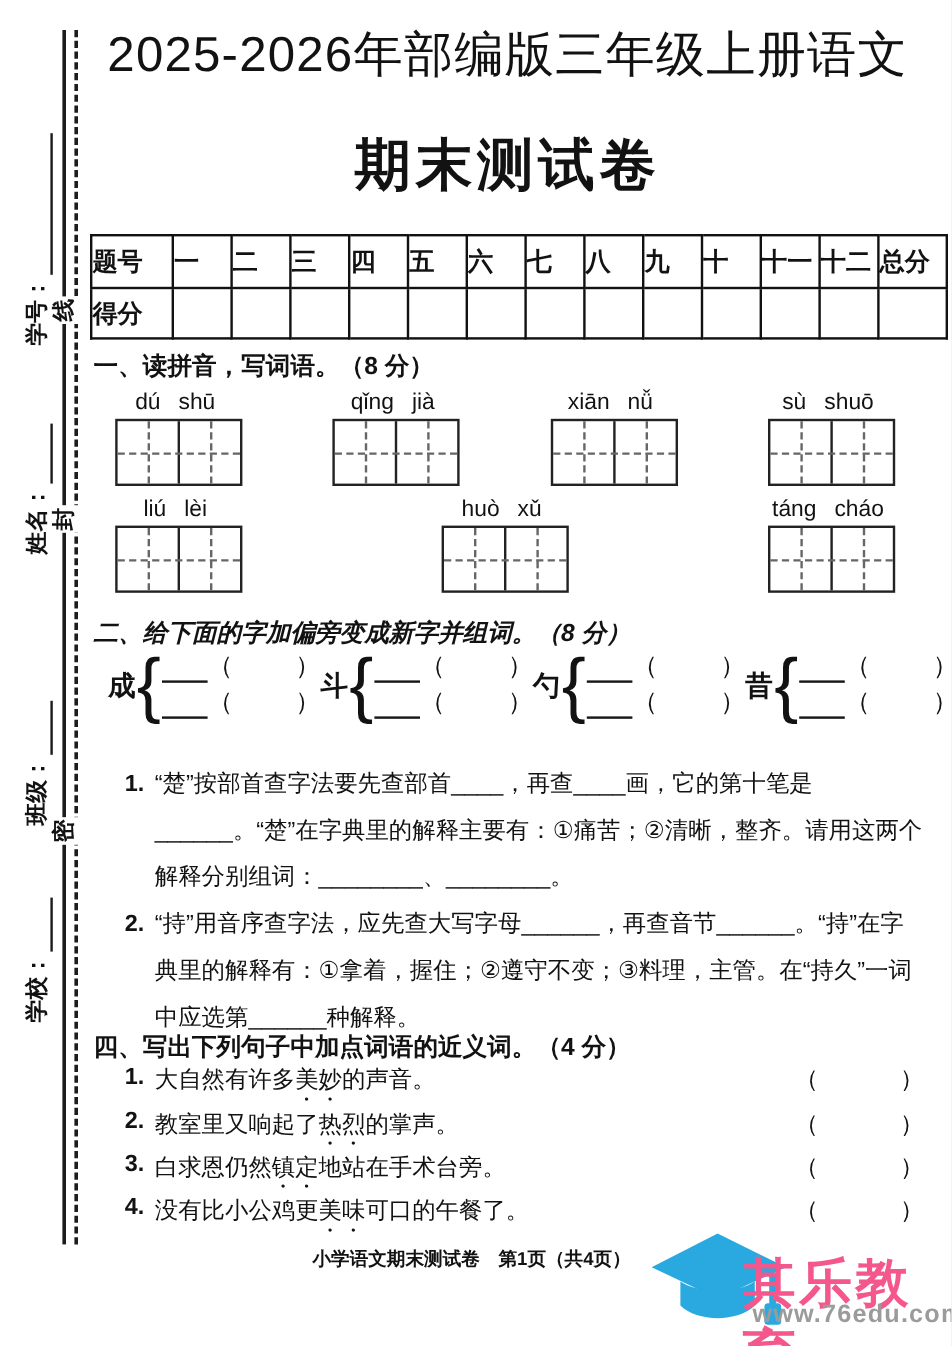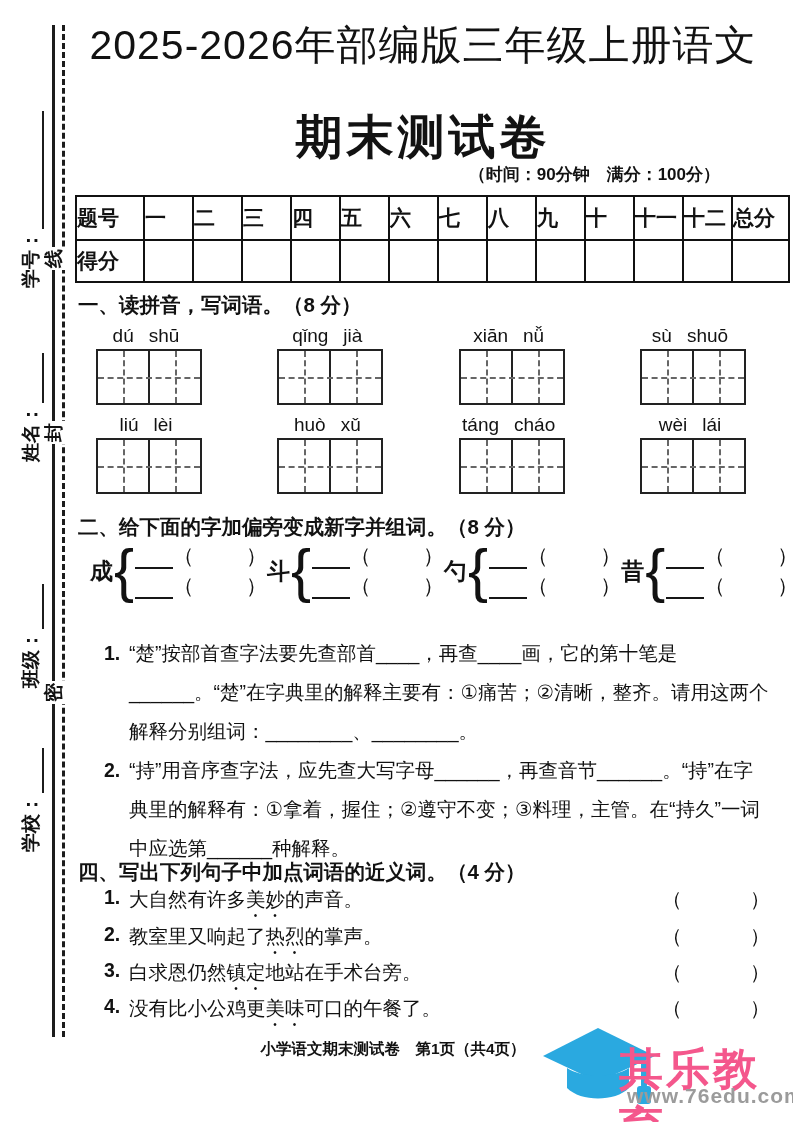--- a/index.html
+++ b/index.html
@@ -31,21 +31,21 @@
             padding-right:30px; font-size:17px; font-weight:700; }
 
   
   .score-table { position:absolute; left:75px; top:195px; width:713px; border-collapse:collapse; table-layout:fixed; }
   .score-table td { border:2px solid #111; text-align:left; font-weight:700; font-size:21px; }
   .score-table tr:first-child td { height:44px; }
   .score-table tr:last-child td { height:42px; }
 
   
   .sec-title { position:absolute; left:78px; font-size:20.5px; font-weight:800; white-space:nowrap; }
-  .st1 { top:291px; } .st2 { top:513px; } .st3 { top:610px; } .st4 { top:858px; }
+  .st1 { top:291px; } .st2 { top:513px;font-style:italic; } .st3 { top:610px; } .st4 { top:858px; }
 
   
   .q1-row { position:absolute; left:96px; width:644px; display:flex; justify-content:space-between; }
   .q1r1 { top:321px; } .q1r2 { top:410px; }
   .q1-group { width:100px; }
   .pinyin { display:flex; justify-content:center; gap:15px; font-size:19px; font-weight:500;
             height:26px; align-items:flex-end; }
   .tian { position:relative; display:flex; width:106px; height:56px; border:2.5px solid #222; margin-top:2px; background:#fff; }
   .tian::after { content:""; position:absolute; left:0; right:0; top:50%; border-top:2px dashed #666; }
   .tcell { flex:1; position:relative; }
@@ -108,21 +108,20 @@
     <span>学校：</span>
     <span class="side-line sl-c"></span>
   </div>
 
   <span class="seal-char sc1">线</span>
   <span class="seal-char sc2">封</span>
   <span class="seal-char sc3">密</span>
 
   <div class="title1">2025-2026年部编版三年级上册语文</div>
   <div class="title2">期末测试卷</div>
-  <div class="meta">（时间：90分钟　满分：100分）</div>
 
   <table class="score-table">
     <colgroup>
       <col style="width:68px">
         <col style="width:49px">
         <col style="width:49px">
         <col style="width:49px">
       <col style="width:49px">
         <col style="width:49px">
         <col style="width:49px">
@@ -239,30 +238,20 @@
     <div class="q1-group">
       <div class="pinyin">
         <span>táng</span>
           <span>cháo</span>
       </div>
       <div class="tian">
           <div class="tcell"></div>
           <div class="tcell"></div>
         </div>
     </div>
-    <div class="q1-group">
-      <div class="pinyin">
-        <span>wèi</span>
-          <span>lái</span>
-      </div>
-      <div class="tian">
-          <div class="tcell"></div>
-          <div class="tcell"></div>
-        </div>
-    </div>
   </div>
 
   <div class="sec-title st2">二、给下面的字加偏旁变成新字并组词。（8 分）</div>
   <div class="q2-row">
     <div class="q2-group">
       <span class="q2-char">成</span>
       <span class="q2-brace">{</span>
       <div class="q2-rows">
         <div class="q2-line">
             <span class="blank"></span>

